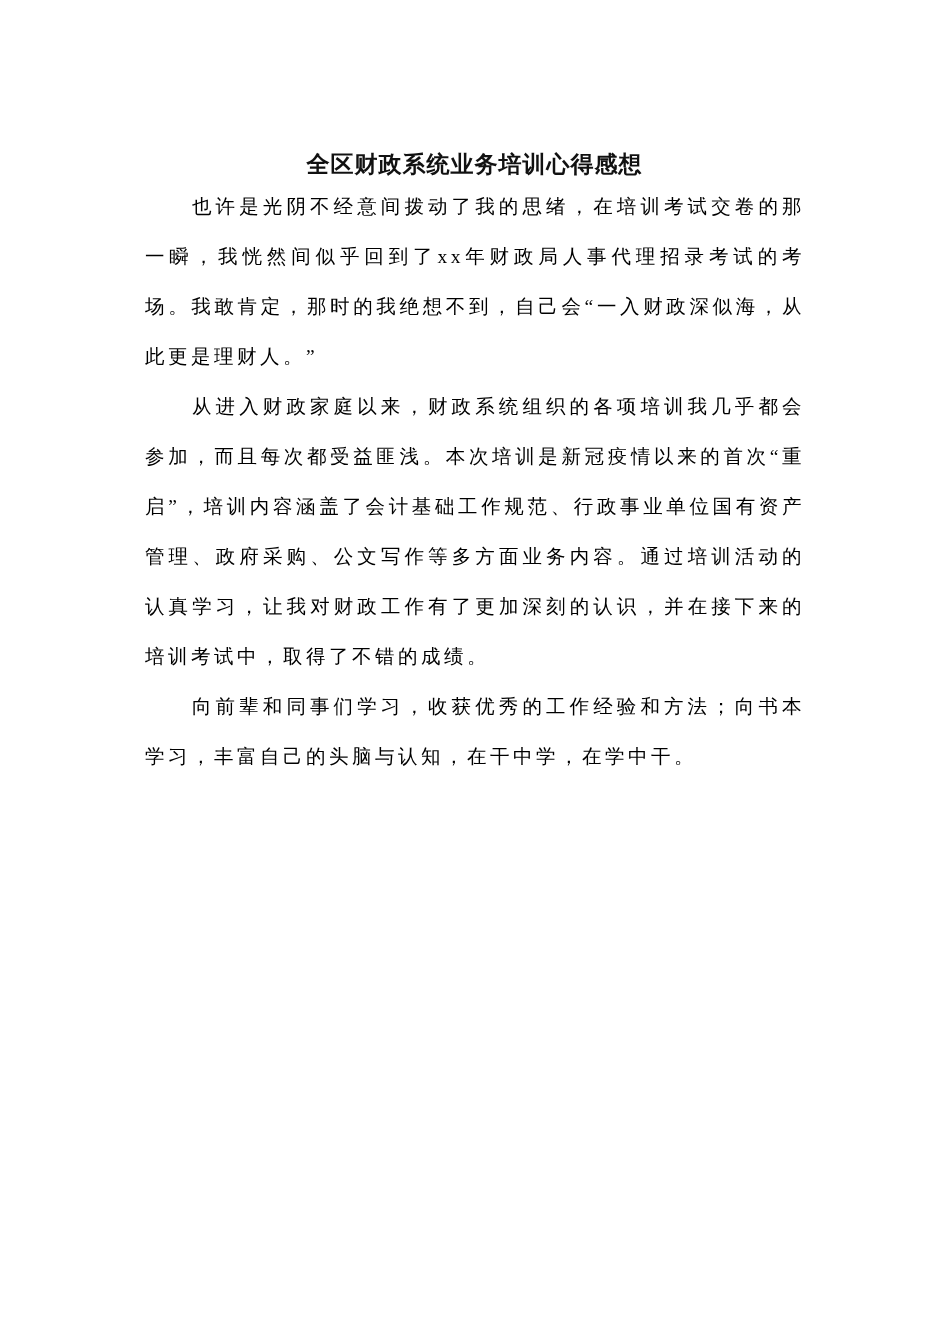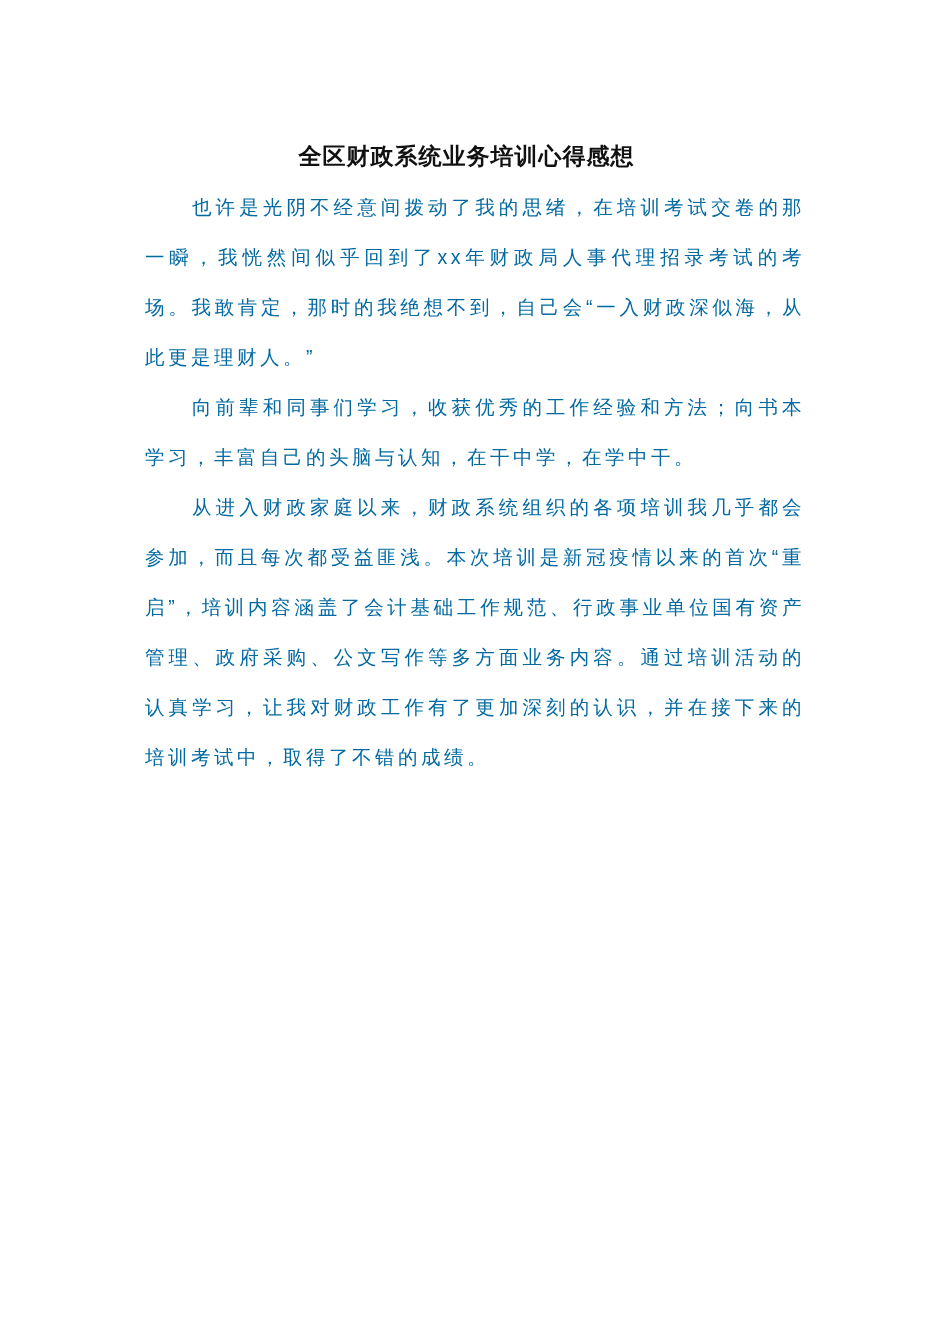--- a/index.html
+++ b/index.html
@@ -28,43 +28,43 @@
       left: 0;
       top: 134px;
       width: 925px;
       text-align: center;
       font-family: "DejaVu Sans", "Liberation Sans", sans-serif;
       font-weight: bold;
       font-size: 23px;
       line-height: 36px;
       letter-spacing: 1px;
       color: #111111;
-      margin: 4px;
+      margin: 12px;
     }
     .body-text {
       position: absolute;
       left: 145px;
       top: 182px;
       width: 660px;
     }
     .para {
       margin: 0;
       font-size: 19.5px;
       line-height: 50px;
       letter-spacing: 3.5px;
       text-indent: 47px;
       text-align: justify;
-      color: #0369a1;
-      font-family: Liberation Sans, sans-serif;
+      color: #000000;
+      font-family: Liberation Serif, serif;
       font-weight: normal;
     }
   </style>
 </head>
 <body>
 
 <div class="page">
   <h1 class="title">全区财政系统业务培训心得感想</h1>
   <div class="body-text">
     <p class="para">也许是光阴不经意间拨动了我的思绪，在培训考试交卷的那一瞬，我恍然间似乎回到了xx年财政局人事代理招录考试的考场。我敢肯定，那时的我绝想不到，自己会“一入财政深似海，从此更是理财人。”</p>
+    <p class="para">从进入财政家庭以来，财政系统组织的各项培训我几乎都会参加，而且每次都受益匪浅。本次培训是新冠疫情以来的首次“重启”，培训内容涵盖了会计基础工作规范、行政事业单位国有资产管理、政府采购、公文写作等多方面业务内容。通过培训活动的认真学习，让我对财政工作有了更加深刻的认识，并在接下来的培训考试中，取得了不错的成绩。</p>
     <p class="para">向前辈和同事们学习，收获优秀的工作经验和方法；向书本学习，丰富自己的头脑与认知，在干中学，在学中干。</p>
-    <p class="para">从进入财政家庭以来，财政系统组织的各项培训我几乎都会参加，而且每次都受益匪浅。本次培训是新冠疫情以来的首次“重启”，培训内容涵盖了会计基础工作规范、行政事业单位国有资产管理、政府采购、公文写作等多方面业务内容。通过培训活动的认真学习，让我对财政工作有了更加深刻的认识，并在接下来的培训考试中，取得了不错的成绩。</p>
   </div>
 </div>
 
 </body></html>

